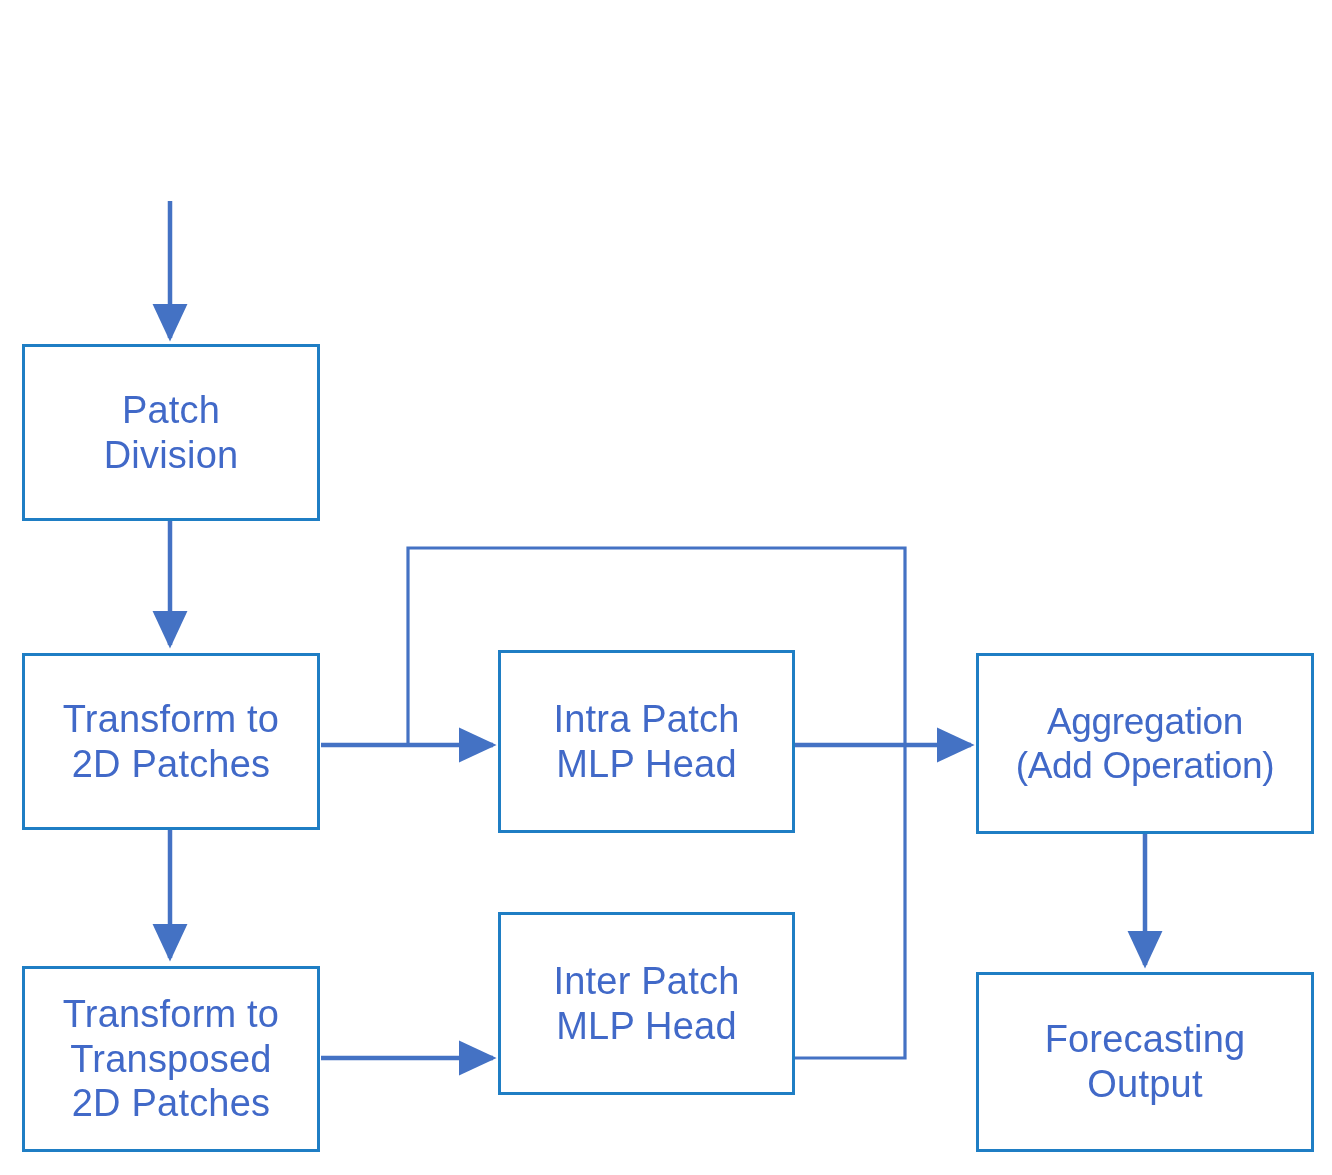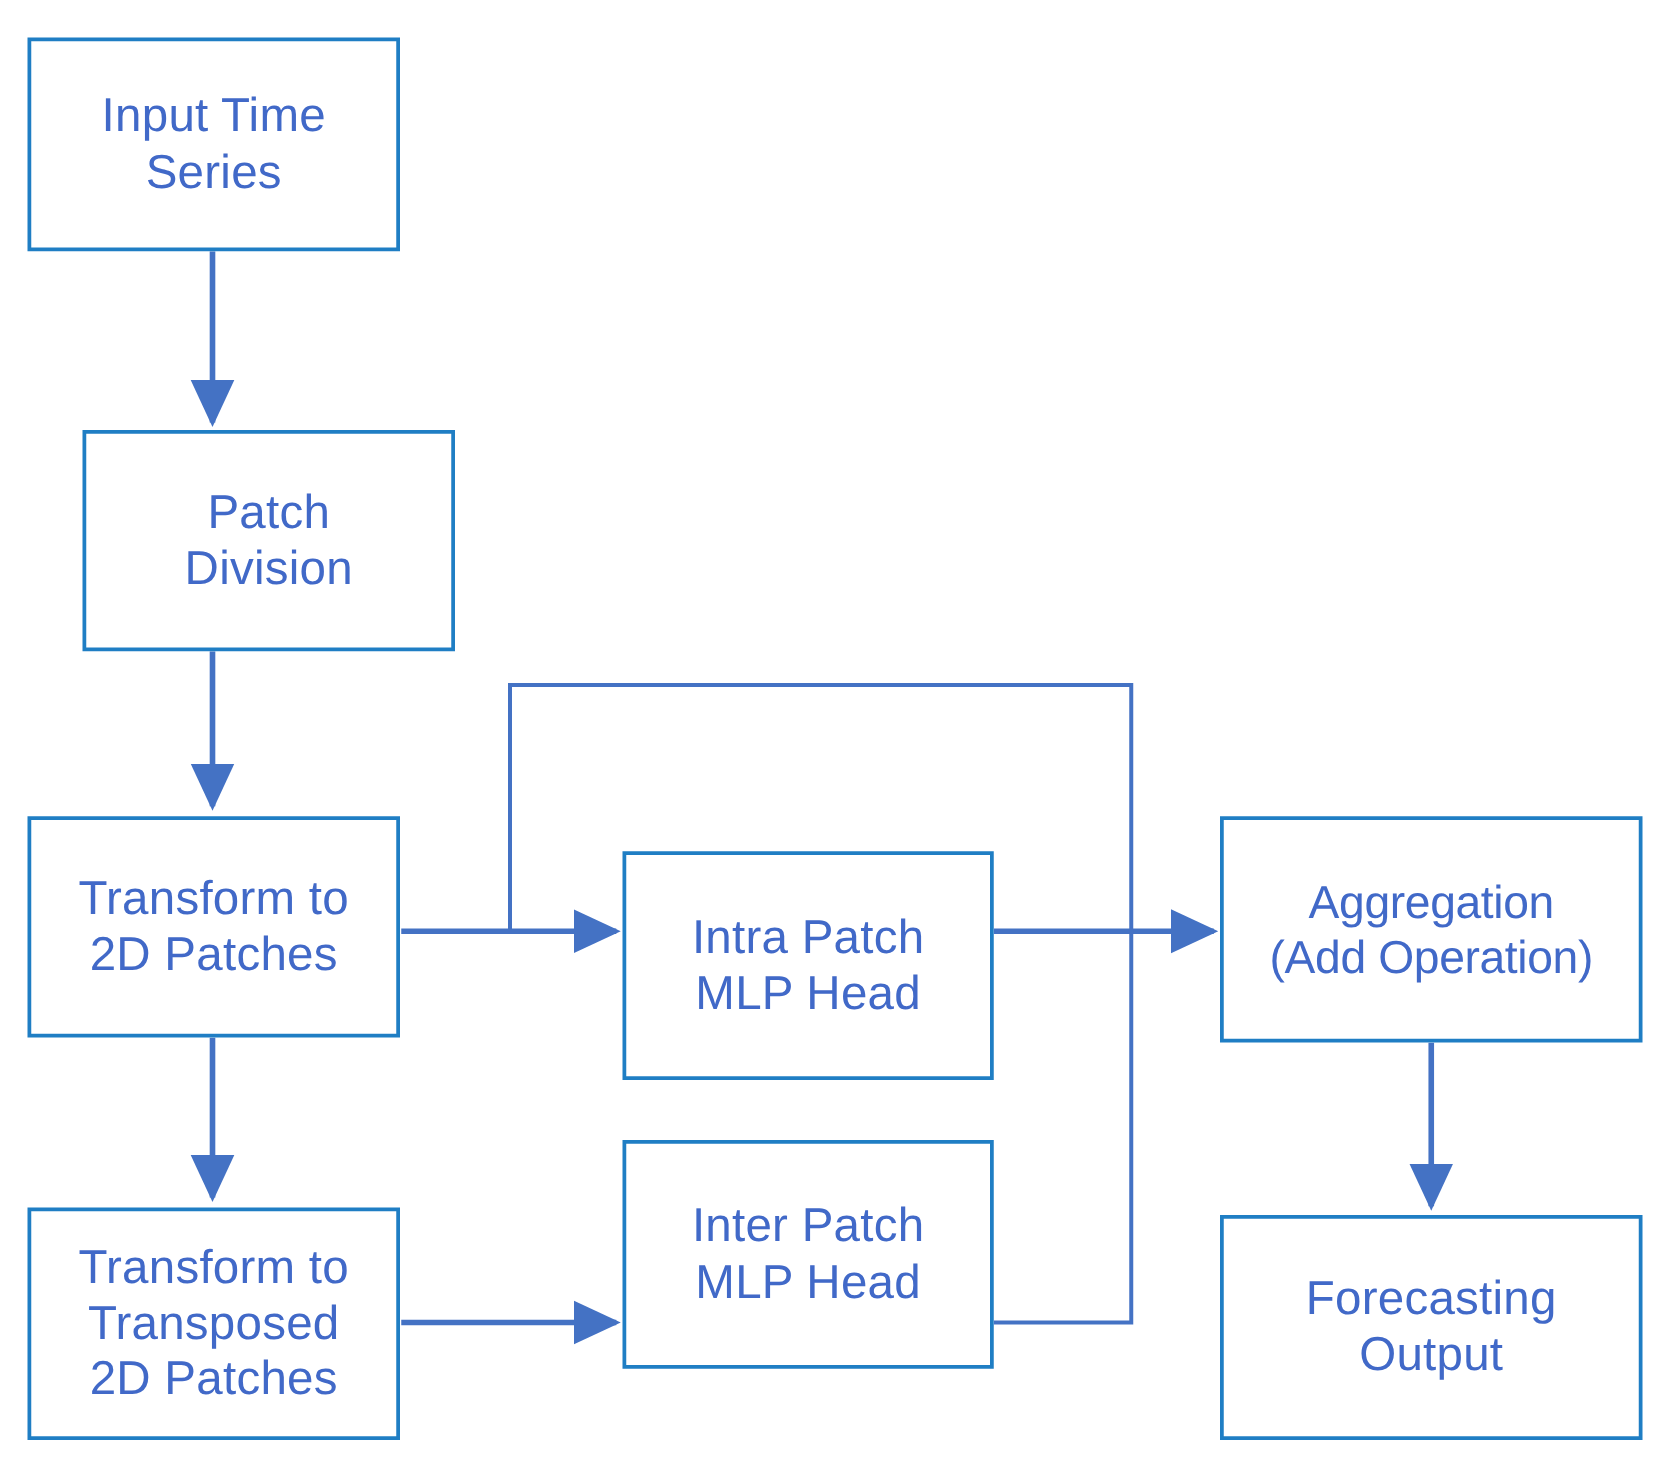--- a/index.html
+++ b/index.html
@@ -71,34 +71,32 @@
 
     <line x1="321" y1="1058" x2="493" y2="1058" stroke="#4472C4" stroke-width="4.5" marker-end="url(#ah)"></line>
 
     <line x1="795" y1="745" x2="971" y2="745" stroke="#4472C4" stroke-width="4.5" marker-end="url(#ah)"></line>
 
     <polyline points="408,745 408,548 905,548 905,1058 795,1058" fill="none" stroke="#4472C4" stroke-width="3.2"></polyline>
 
     <line x1="1145" y1="834" x2="1145" y2="965" stroke="#4472C4" stroke-width="4.5" marker-end="url(#ah)"></line>
   </svg>
 
-  <div class="node" style="left:22px; top:30px; width:298px; height:171px;">Input Time
-Series</div>
 
-  <div class="node" style="left:22px; top:344px; width:298px; height:177px;margin-left:44px;">Patch
+  <div class="node" style="left:22px; top:344px; width:298px; height:177px;">Patch
 Division</div>
 
   <div class="node" style="left:22px; top:653px; width:298px; height:177px;">Transform to
 2D Patches</div>
 
   <div class="node" style="left:22px; top:966px; width:298px; height:186px;">Transform to
 Transposed
 2D Patches</div>
 
-  <div class="node" style="left:498px; top:650px; width:297px; height:183px;margin-top:31px;">Intra Patch
+  <div class="node" style="left:498px; top:650px; width:297px; height:183px;">Intra Patch
 MLP Head</div>
 
   <div class="node" style="left:498px; top:912px; width:297px; height:183px;">Inter Patch
 MLP  Head</div>
 
   <div class="node wide-fit" style="left:976px; top:653px; width:338px; height:181px;">Aggregation
 (Add Operation)</div>
 
   <div class="node" style="left:976px; top:972px; width:338px; height:180px;">Forecasting
 Output</div>

